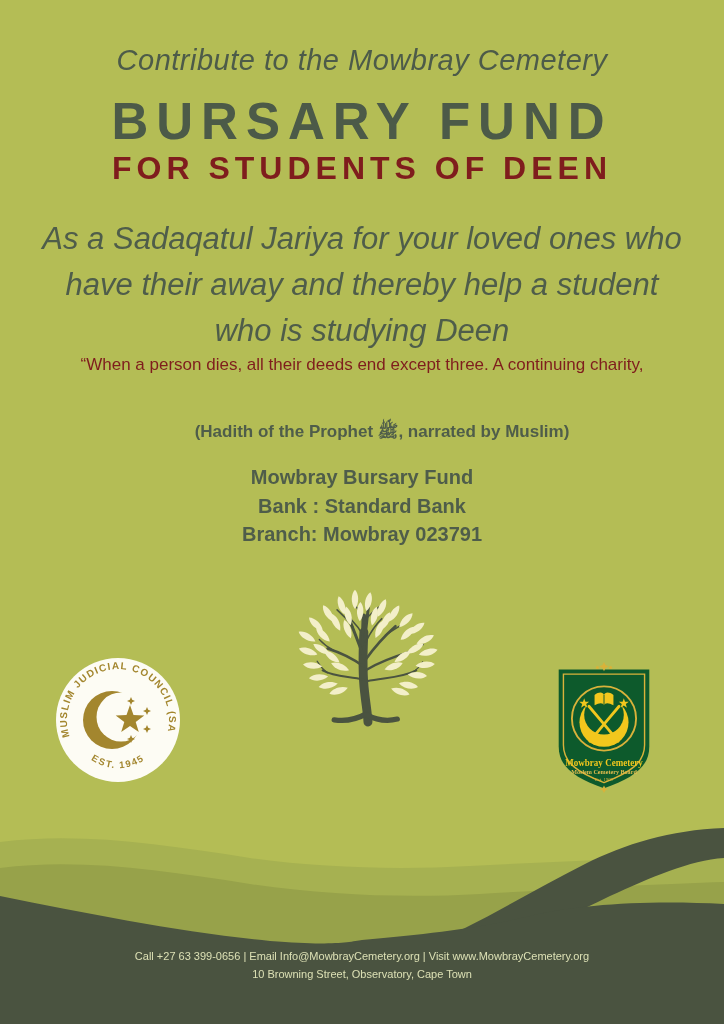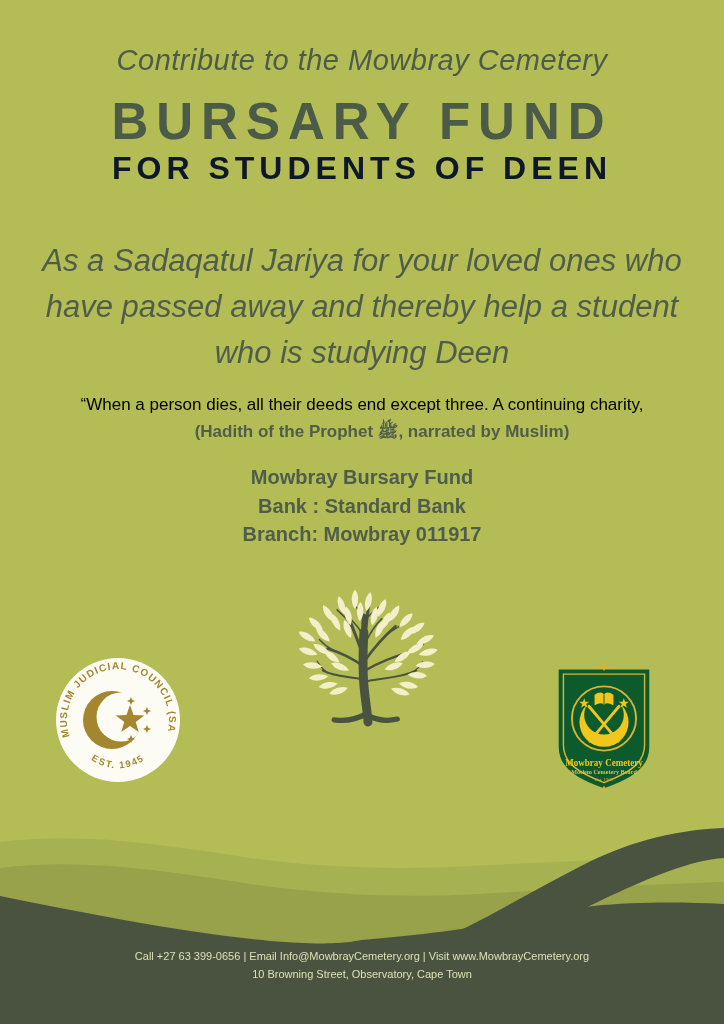--- a/index.html
+++ b/index.html
@@ -4,23 +4,23 @@
 <style>
   html,body{margin:0;padding:0;background:#888;}
   .poster{
     position:relative;width:724px;height:1024px;margin:0 auto;
     background:#b4bd55;overflow:hidden;
     font-family:"Liberation Sans",sans-serif;color:#4d5b49;
   }
   .ctr{position:absolute;left:0;width:724px;text-align:center;}
   .kicker{top:44px;font-size:29px;font-style:italic;letter-spacing:.5px;}
   .title{top:92px;font-size:51px;font-weight:700;letter-spacing:8px;color:#4c5a48;}
-  .subtitle{top:150px;font-size:32px;font-weight:700;letter-spacing:5px;color:#0f172a;}
-  .message{top:216px;font-size:31px;font-style:italic;line-height:46px;color:#4f5d4a;margin-top:22px;}
-  .quote{top:353px;font-size:17px;line-height:24px;color:#000000;margin-top:40px;}
+  .subtitle{top:150px;font-size:32px;font-weight:700;letter-spacing:5px;color:#7f1d1d;}
+  .message{top:216px;font-size:31px;font-style:italic;line-height:46px;color:#4f5d4a;}
+  .quote{top:353px;font-size:17px;line-height:24px;color:#7f1d1d;}
   .hadith{top:421px;font-size:17px;font-weight:700;color:#4f5d4a;padding-left:20px;}
   .bank{top:463px;font-size:20px;font-weight:700;line-height:28.5px;color:#4f5d4a;text-align:center;}
   .tree-svg{position:absolute;left:180px;top:592px;}
   .waves-svg{position:absolute;left:0;top:820px;}
   .mjc-svg{position:absolute;left:54px;top:656px;}
   .crest-svg{position:absolute;left:552px;top:660px;}
   .footer-line{color:#dce0b4;font-size:11px;}
   .footer-contact{top:950px;}
   .footer-address{top:968px;}
   .mjc-arc{font-size:10px;font-weight:700;letter-spacing:1.2px;fill:#a3862e;}
@@ -33,33 +33,33 @@
 <body>
 
 <div class="poster">
 
   <div class="ctr kicker">Contribute to the Mowbray Cemetery</div>
   <div class="ctr title">BURSARY FUND</div>
   <div class="ctr subtitle">FOR STUDENTS OF DEEN</div>
 
   <div class="ctr message">
     <div>As a Sadaqatul Jariya for your loved ones who</div>
-    <div>have  passed away and thereby help a student</div>
+    <div>have  their away and thereby help a student</div>
     <div>who is studying Deen</div>
   </div>
 
   <div class="ctr quote">
     <div>“When a person dies, all their deeds end except three. A continuing charity,</div>
   </div>
   <div class="ctr hadith">(Hadith of the Prophet ﷺ, narrated by Muslim)</div>
 
   <div class="ctr bank">
     <div>Mowbray Bursary Fund</div>
     <div>Bank : Standard Bank</div>
-    <div>Branch: Mowbray 011917</div>
+    <div>Branch: Mowbray 023791</div>
   </div>
 
   <svg class="waves-svg" width="724" height="204" viewBox="0 0 724 204">
     <path fill="#a6b151" d="M0,22 C80,12 160,24 250,38 C320,48 400,50 470,46 C560,41 650,38 724,36 L724,204 L0,204 Z"></path>
     <path fill="#97a24a" d="M0,48 C80,38 160,50 250,64 C330,76 410,78 480,74 C580,68 660,64 724,62 L724,204 L0,204 Z"></path>
     <path fill="#4a5340" d="M724,8 C670,10 625,24 585,44 C545,64 505,88 465,108 C440,120 420,128 400,134 C430,136 460,132 490,124 C530,112 570,96 610,76 C650,58 690,40 724,38 Z"></path>
     <path fill="#4a5340" d="M0,76 C90,94 180,112 270,121 C330,126 350,122 362,120 C430,114 480,108 530,96 C580,84 650,80 724,84 L724,204 L0,204 Z"></path>
   </svg>
 
   <svg class="tree-svg" width="370" height="350" viewBox="180 592 370 942" style="overflow:visible">

